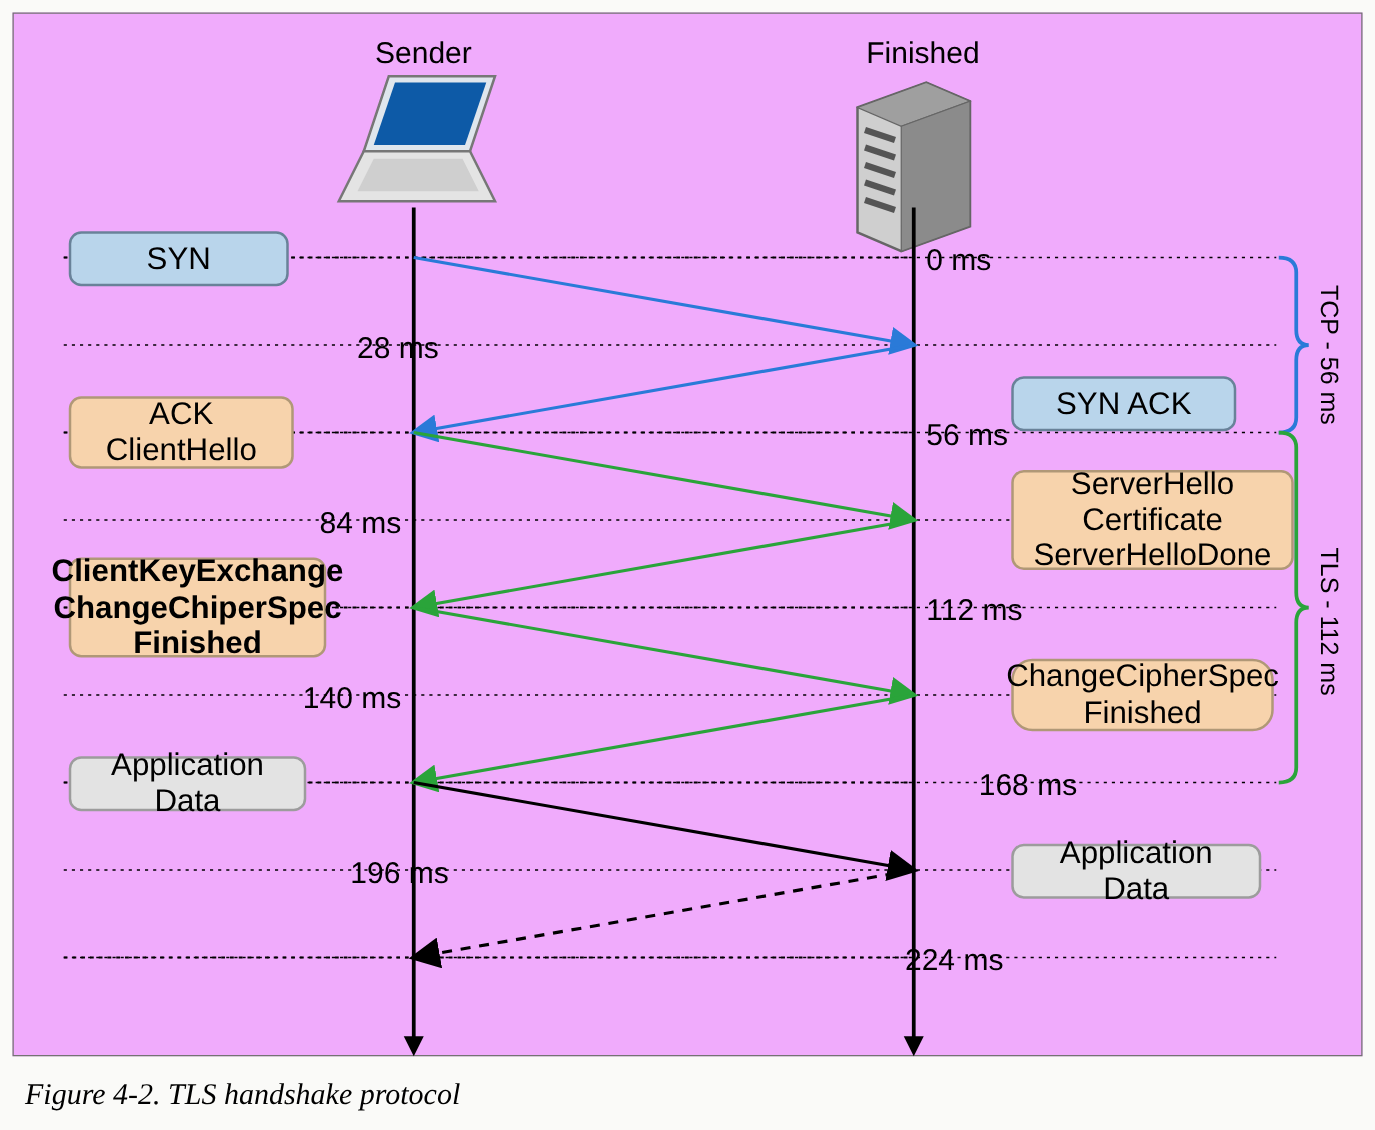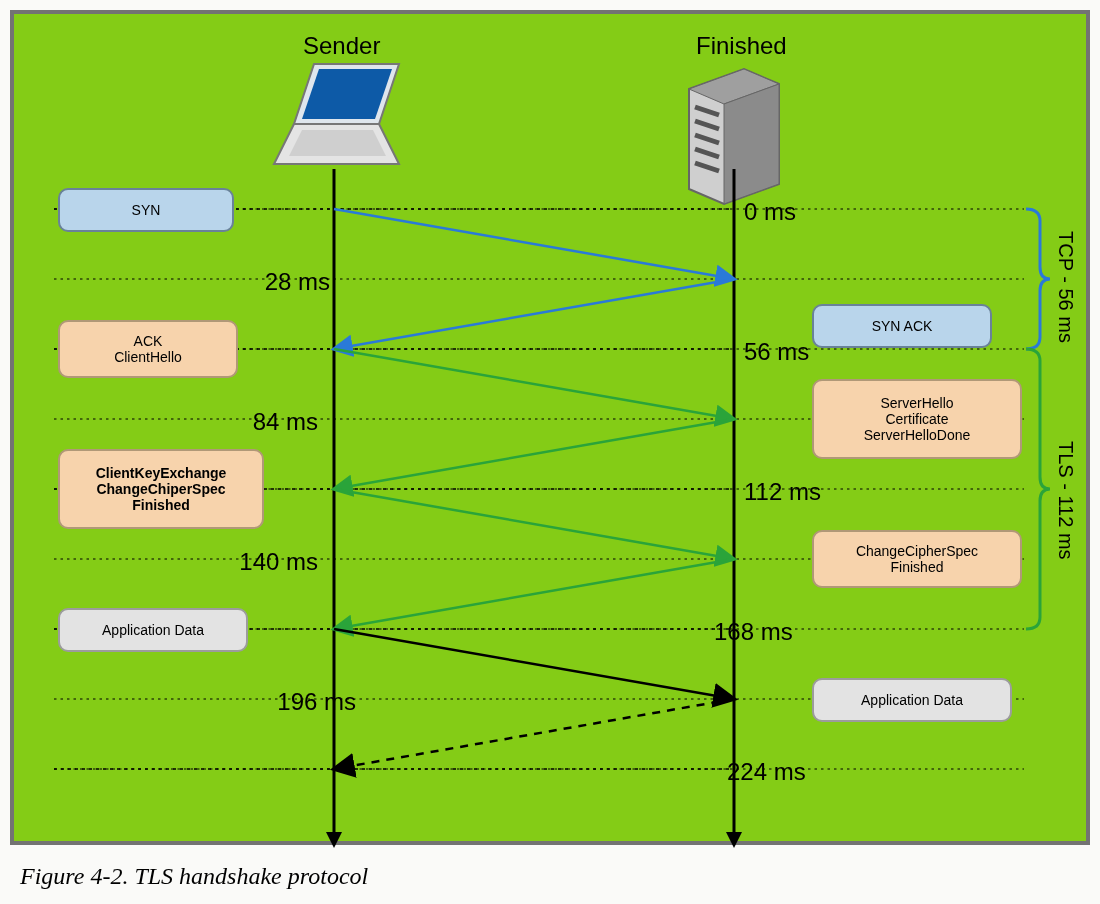--- a/index.html
+++ b/index.html
@@ -6,41 +6,41 @@
   body {
     margin: 0;
     padding: 10px;
     font-family: Georgia, 'Times New Roman', serif;
     background: #fafaf8;
     color: #000;
   }
   .frame {
     width: 1080px;
     height: 835px;
-    border: 4px solid #737373;
+    border: 1px solid #737373;
     position: relative;
-    background: #84cc16;
+    background: #f0abfc;
     margin: 0 auto;
   }
   .caption {
     font-style: italic;
     font-size: 24px;
     margin: 18px 0 0 10px;
   }
   .col-label {
     position: absolute;
     font-size: 24px;
     font-family: "Segoe UI", Arial, sans-serif;
     text-align: center;
   }
   .pill {
     position: absolute;
     border-radius: 10px;
     font-family: "Segoe UI", Arial, sans-serif;
-    font-size: 14px;
+    font-size: 25px;
     line-height: 1.15;
     text-align: center;
     display: flex;
     align-items: center;
     justify-content: center;
     flex-direction: column;
     padding: 20px 10px;
     white-space: pre-line;
   }
   .blue  { background: #b9d5eb; border: 2px solid #698299; }
@@ -138,39 +138,39 @@
                 Q1026,475 1026,487
                 L1026,603
                 Q1026,615 1012,615" fill="none" stroke="#2aa43a" stroke-width="3"></path>
       </g>
   </svg>
 
   <div id="overlay">
       <div class="side-label" style="left: 1040px; top: 217px;">TCP - 56 ms</div>
       <div class="side-label" style="left: 1040px; top: 427px;">TLS - 112 ms</div>
       <div class="tick" style="left: 730px; top: 184px;">0 ms</div>
-      <div class="tick" style="right: 756px; top: 254px;">28 ms</div>
+      <div class="tick" style="right: 738px; top: 254px;">28 ms</div>
       <div class="tick" style="left: 730px; top: 324px;">56 ms</div>
       <div class="tick" style="right: 768px; text-align: right; top: 394px;">84 ms</div>
       <div class="tick" style="left: 730px; top: 464px;">112 ms</div>
       <div class="tick" style="right: 768px; text-align: left; top: 534px;">140 ms</div>
-      <div class="tick" style="left: 700px; top: 604px;">168 ms</div>
+      <div class="tick" style="left: 772px; top: 604px;">168 ms</div>
       <div class="tick" style="right: 730px; top: 674px; margin-left: 40px;">196 ms</div>
       <div class="tick" style="left: 713px; top: 744px;">224 ms</div>
       <div class="pill blue" style="width: 176px; height: 42px; top: 174px; left: 44px;">SYN</div>
       <div class="pill blue" style="width: 180px; height: 42px; top: 244px; left: 798px; margin-top: 46px;">SYN ACK</div>
       <div class="pill tan" style="width: 180px; height: 58px; top: 306px; left: 44px;">ACK
 ClientHello</div>
-      <div class="pill tan" style="width: 210px; height: 80px; top: 365px; left: 798px;">ServerHello
+      <div class="pill tan" style="width: 226px; height: 80px; top: 365px; left: 798px;">ServerHello
 Certificate
 ServerHelloDone</div>
       <div class="pill tan" style="width: 206px; height: 80px; top: 435px; left: 44px; font-weight: bold;">ClientKeyExchange
 ChangeChiperSpec
 Finished</div>
-      <div class="pill tan" style="width: 210px; height: 58px; top: 516px; left: 798px;">ChangeCipherSpec
+      <div class="pill tan" style="width: 210px; height: 58px; top: 516px; left: 798px; border-radius: 17px;">ChangeCipherSpec
 Finished</div>
       <div class="pill grey" style="width: 190px; height: 42px; top: 594px; left: 44px;">Application Data</div>
       <div class="pill grey" style="width: 200px; height: 42px; top: 664px; left: 798px;">Application Data</div>
     </div>
 
 </div>
 
 <div class="caption">Figure 4-2. TLS handshake protocol</div>
 
 </body></html>

